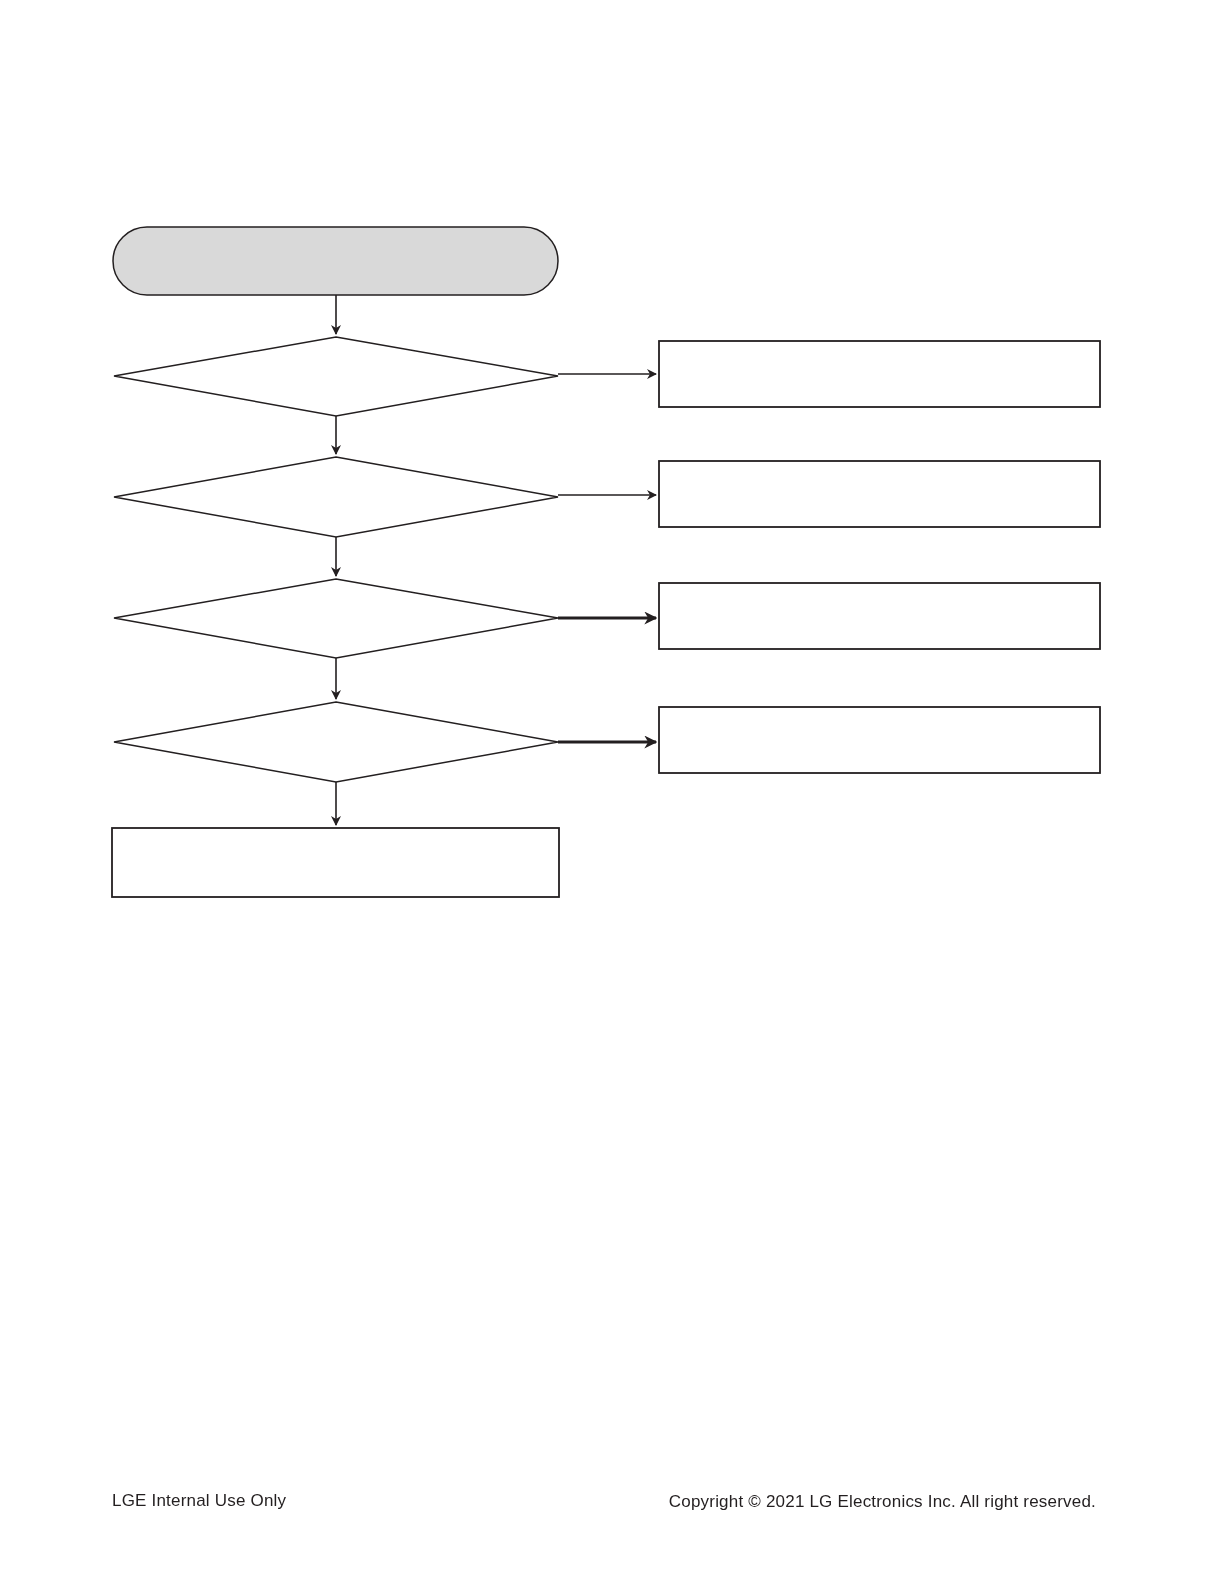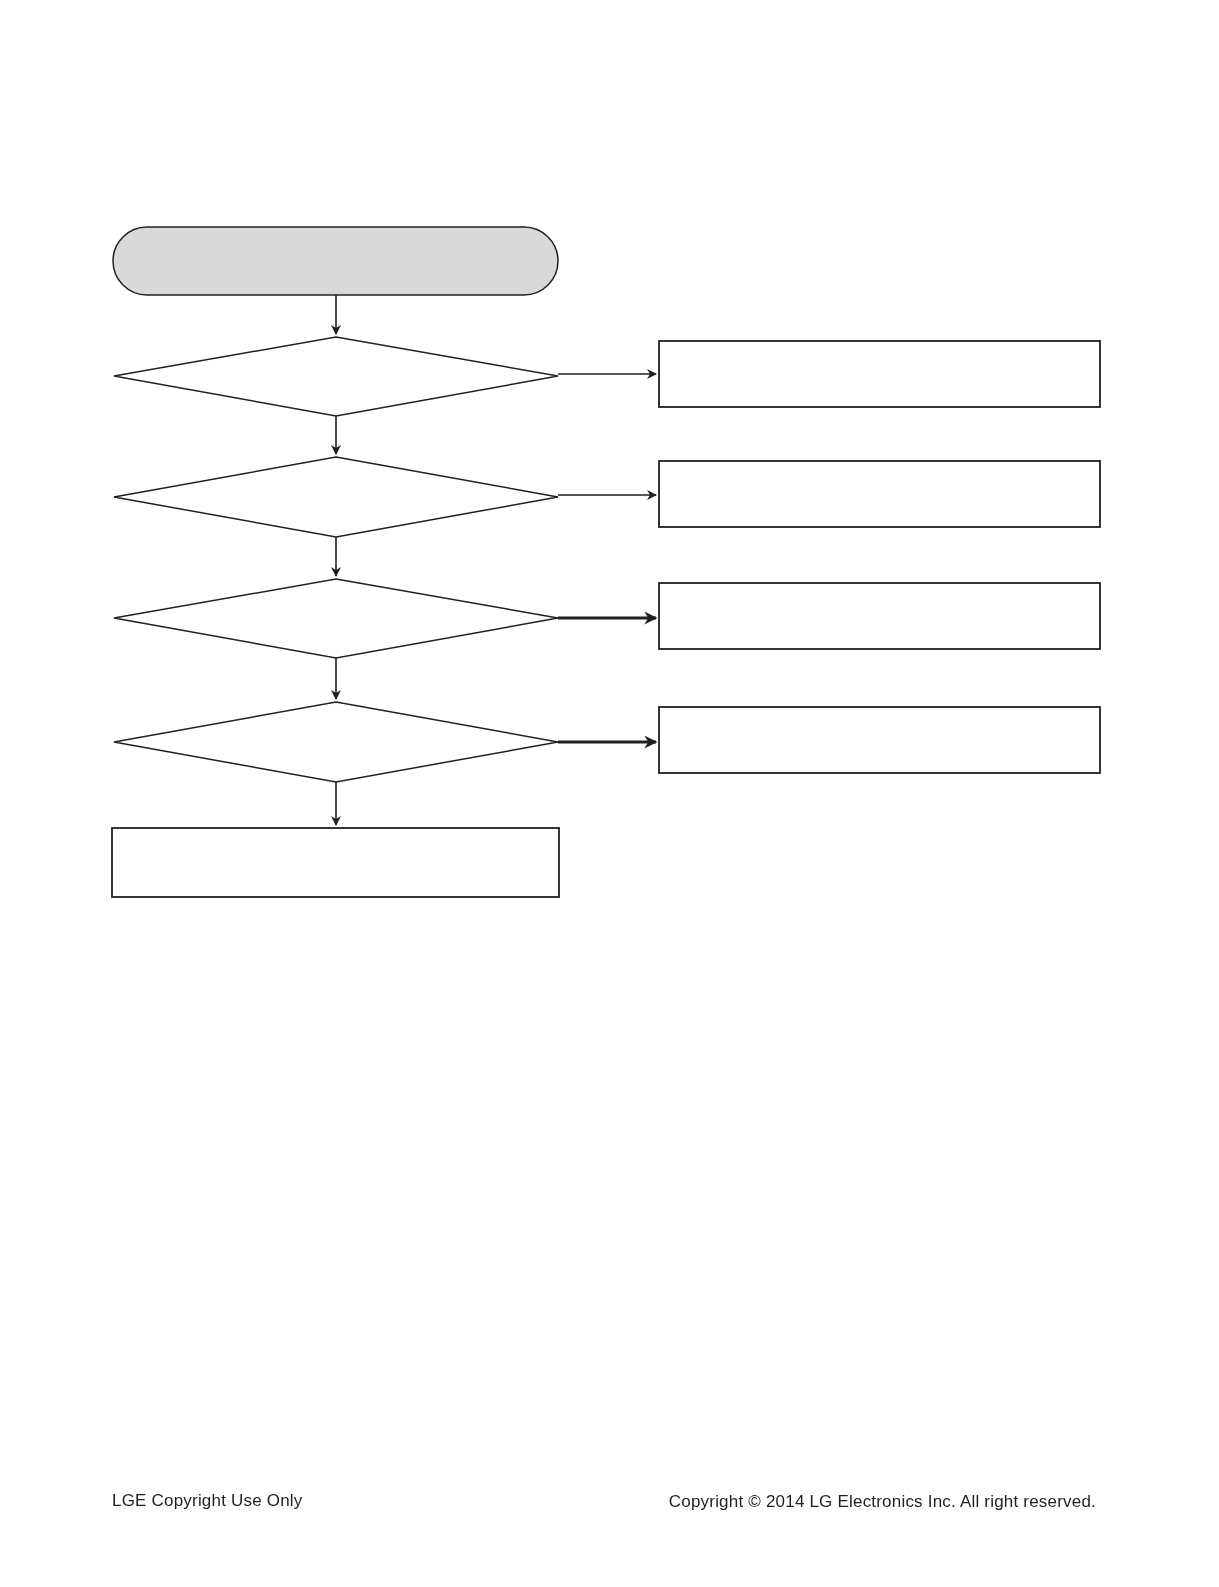--- a/index.html
+++ b/index.html
@@ -75,19 +75,19 @@
     <polygon points="336,702 558,742 336,782 114,742" fill="#ffffff" stroke="#231f20" stroke-width="1.5"></polygon>
 
     <rect x="659" y="341" width="441" height="66" fill="#ffffff" stroke="#231f20" stroke-width="1.8"></rect>
     <rect x="659" y="461" width="441" height="66" fill="#ffffff" stroke="#231f20" stroke-width="1.8"></rect>
     <rect x="659" y="583" width="441" height="66" fill="#ffffff" stroke="#231f20" stroke-width="1.8"></rect>
     <rect x="659" y="707" width="441" height="66" fill="#ffffff" stroke="#231f20" stroke-width="1.8"></rect>
 
     <rect x="112" y="828" width="447" height="69" fill="#ffffff" stroke="#231f20" stroke-width="1.8"></rect>
   </svg>
 
-  <div class="footer-left">LGE Copyright Use Only</div>
+  <div class="footer-left">LGE Internal Use Only</div>
 
   <div class="footer-right">
-    <div>Copyright © 2014 LG Electronics Inc. All right reserved.</div>
+    <div>Copyright © 2021 LG Electronics Inc. All right reserved.</div>
   </div>
 
 </div>
 
 </body></html>

